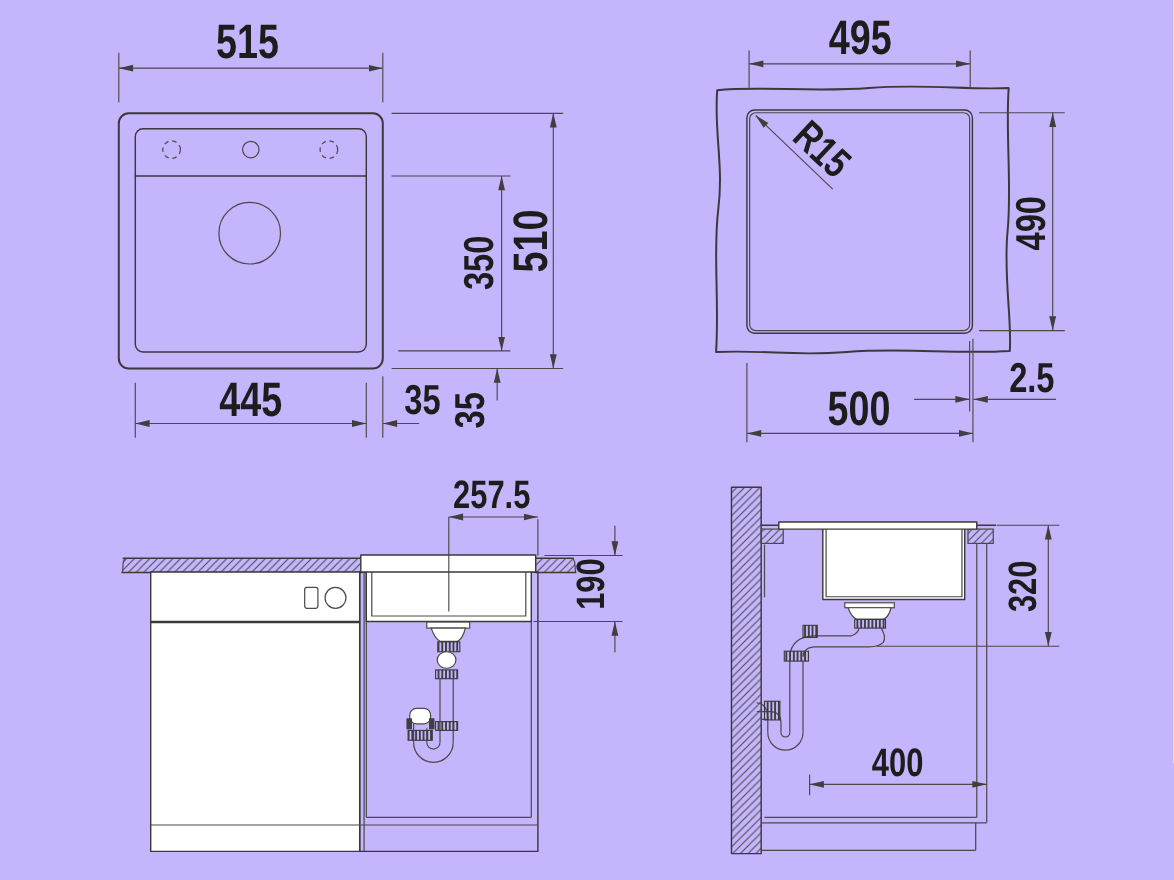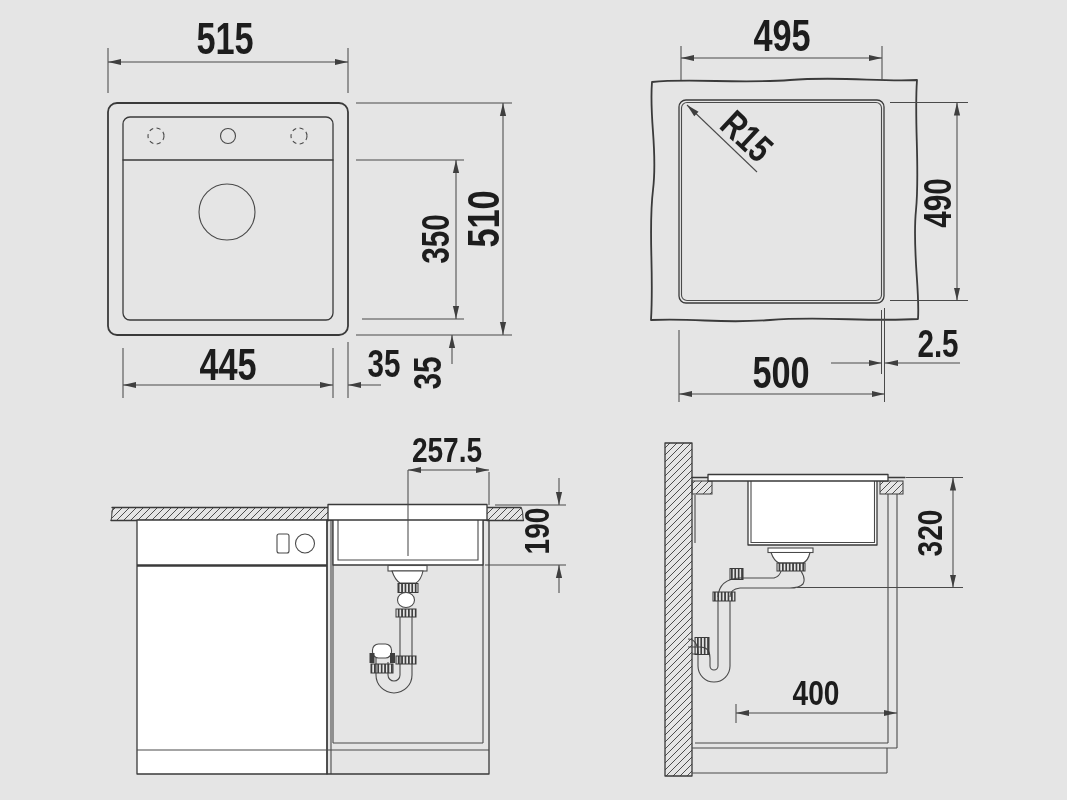--- a/index.html
+++ b/index.html
@@ -1,16 +1,16 @@
 <!DOCTYPE html>
 <html><head>
 <meta charset="utf-8">
 <style>
   html,body{margin:0;padding:0;background:#ffffff;}
-  #stage{position:relative;width:1067px;height:800px;background:#e5e5e5;overflow:hidden;
+  #stage{position:relative;width:1067px;height:800px;background:#c4b5fd;overflow:hidden;
          font-family:"Liberation Sans", sans-serif;}
   svg{display:block}
   .ol{stroke:#3a3a3a;stroke-width:1.8;fill:none;stroke-linecap:round;stroke-linejoin:round;}
   .ol2{stroke:#3a3a3a;stroke-width:1.3;fill:none;stroke-linecap:round;stroke-linejoin:round;}
   .tl{stroke:#4a4a4a;stroke-width:1.1;fill:none;}
   .dl{stroke:#4a4a4a;stroke-width:1.05;fill:none;}
   .wfill{fill:#ffffff;}
   .hfill{fill:url(#hatch);}
   .rfill{fill:url(#ribs);stroke:#3a3a3a;stroke-width:1;}
   .dark{fill:#3f3f3f;stroke:none;}

